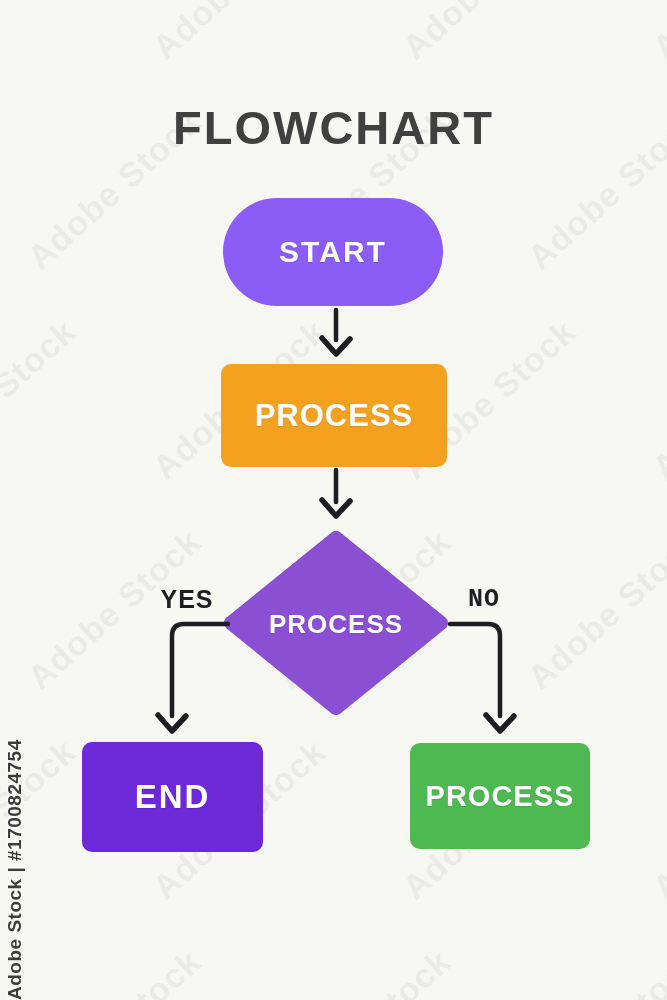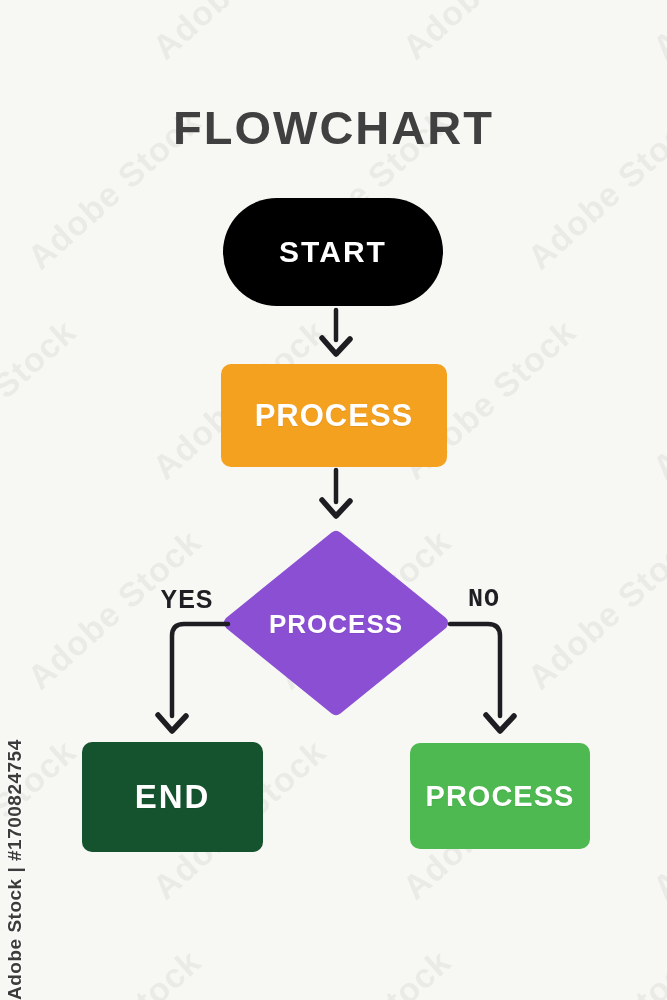--- a/index.html
+++ b/index.html
@@ -175,27 +175,27 @@
     <path class="connector" d="M336 470 V502" stroke="#1e1e22"></path>
     <polyline class="arrowhead" points="322,500 336,516 350,501" stroke="#1e1e22"></polyline>
 
     <path class="connector" d="M228 624 H184 Q172 624 172 636 V716" stroke="#1e1e22"></path>
     <polyline class="arrowhead" points="158,715 172,731 186,716" stroke="#1e1e22"></polyline>
 
     <path class="connector" d="M450 624 H488 Q500 624 500 636 V716" stroke="#1e1e22"></path>
     <polyline class="arrowhead" points="486,715 500,731 514,716" stroke="#1e1e22"></polyline>
   </svg>
 
-  <div class="node node-start" style="background-color: #000000;">START</div>
+  <div class="node node-start" style="background-color: #8b5cf6;">START</div>
 
   <div class="node node-process-top" style="background-color: rgb(245, 161, 32);">PROCESS</div>
 
   <div class="node node-decision-label">PROCESS</div>
 
-  <div class="node node-end" style="background-color: #14532d;">END</div>
+  <div class="node node-end" style="background-color: #6d28d9;">END</div>
 
   <div class="node node-process-right" style="background-color: rgb(77, 185, 80);">PROCESS</div>
 
   <div class="branch-label branch-yes">YES</div>
 
   <div class="branch-label branch-no">NO</div>
 
 </div>
 
 </body></html>

